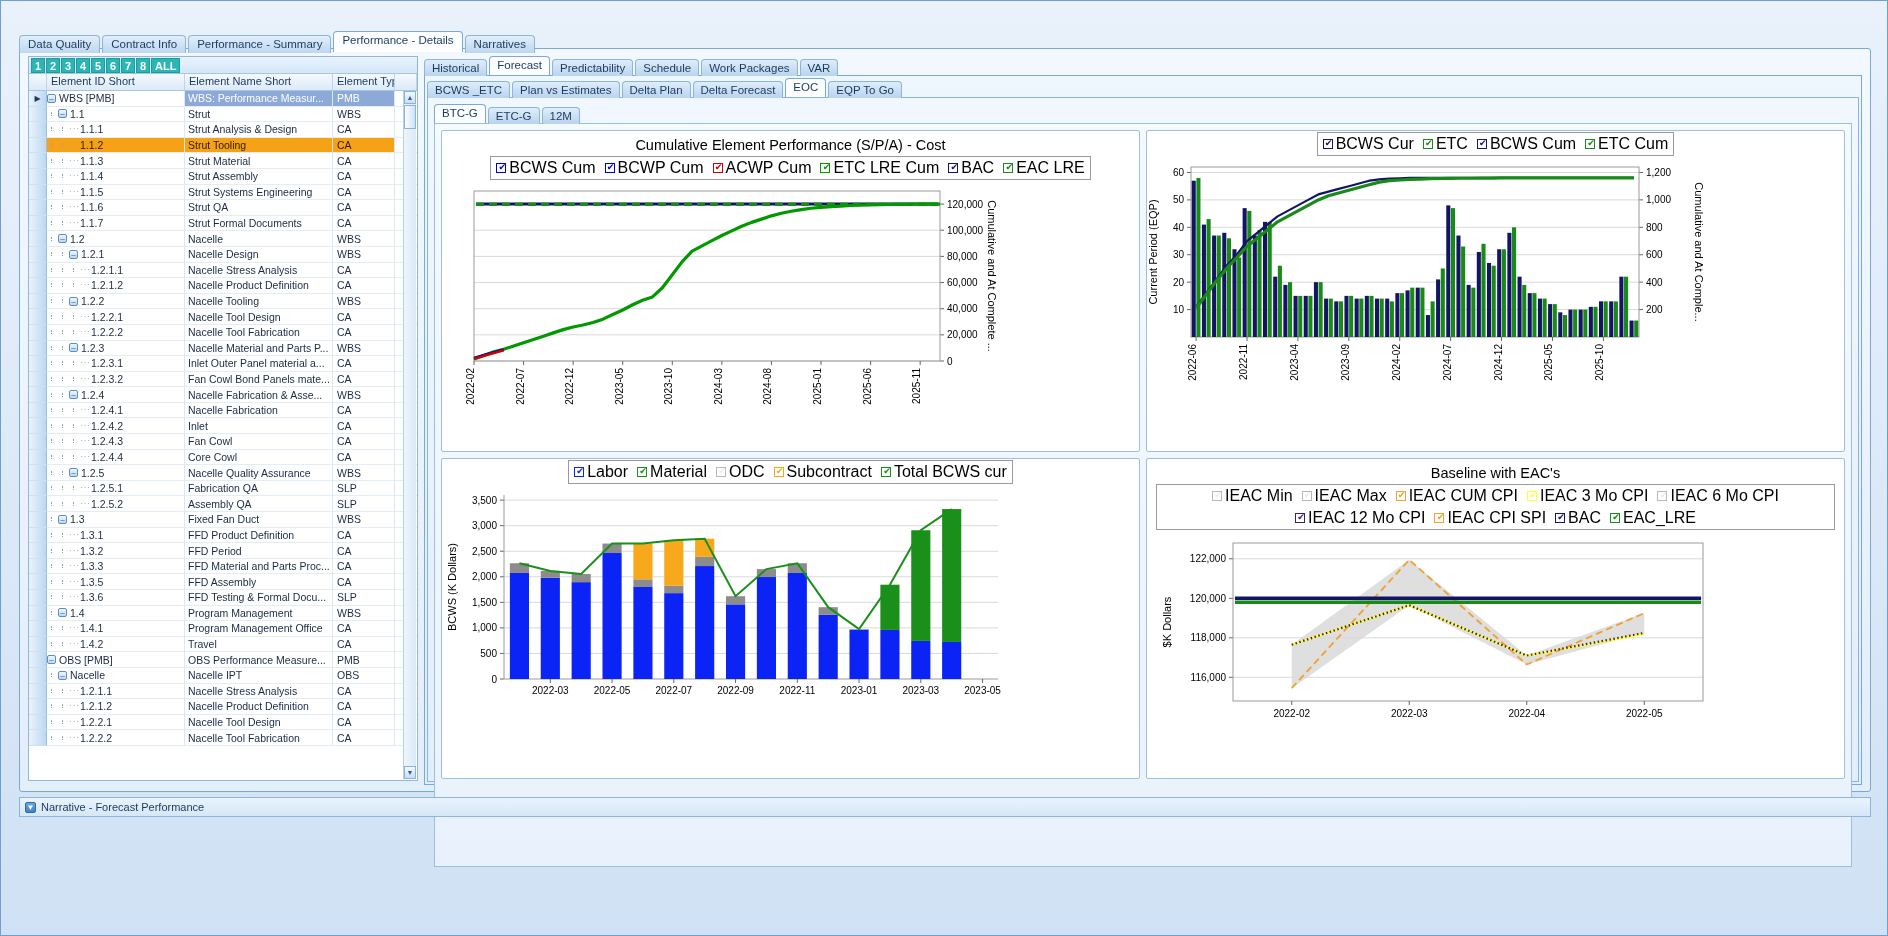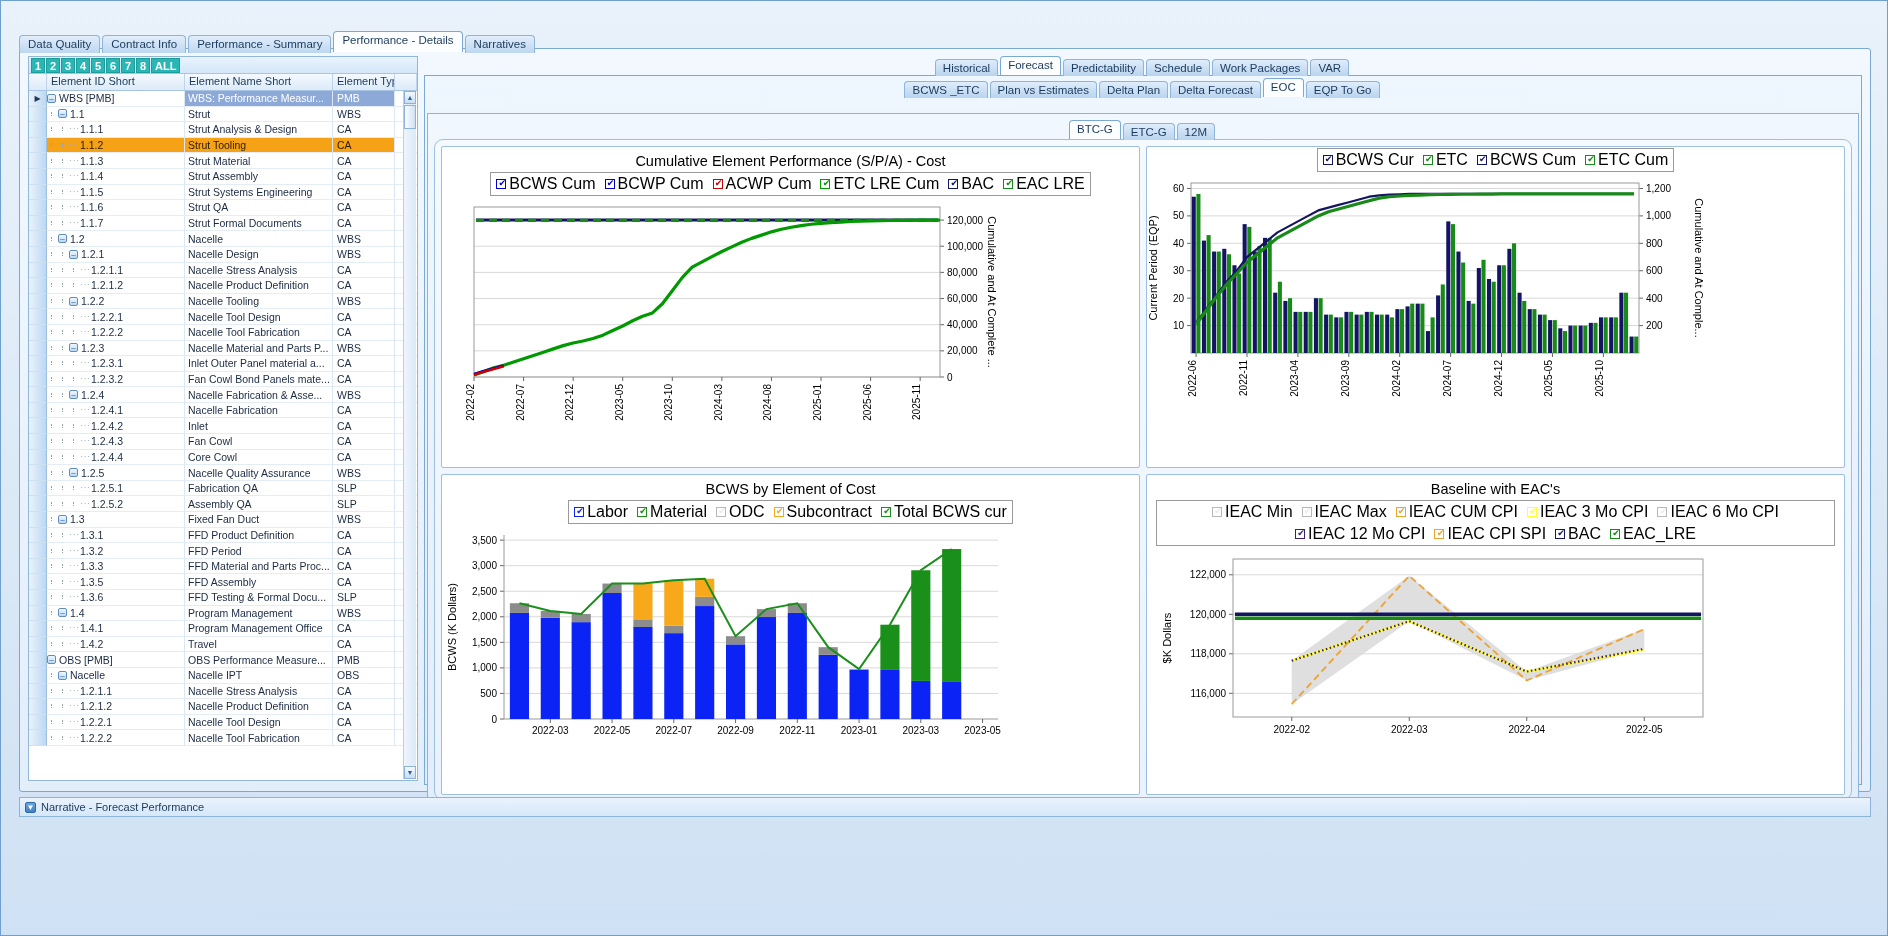--- a/index.html
+++ b/index.html
@@ -154,36 +154,36 @@
   .sc-thumb {
     position:absolute; left:0; right:0; top:14px; height:24px;
     border:1px solid #8bb2d8;
     background:linear-gradient(90deg,#fbfdff,#cfe2f5);
   }
 
   
   .rightpanel {
     position:absolute; left:404px; top:7px; right:8px; height:725px;
   }
-  .lvl1tabs, .lvl2tabs, .lvl3tabs { display:flex; align-items:flex-end;justify-content:center; }
+  .lvl1tabs, .lvl2tabs, .lvl3tabs { display:flex; align-items:flex-end; }
   .lt {
     font-size:11.5px; padding:2px 7px 1px 7px; height:17px;
     background:linear-gradient(180deg,#dfedfb,#b9d4ee);
     border:1px solid #8db4da; border-bottom:none; border-radius:4px 4px 0 0;
     margin-right:2px; color:#1b3a5c; position:relative; top:1px;
   }
   .lt.active { background:#fbfdff; height:19px; top:0; border-color:#7aa9d4; }
 
   .pane1 {
     border:1px solid #7aa9d4; background:linear-gradient(180deg,#eef6fe,#dfecfa);
     padding:2px;
   }
   .pane2 {
     border:1px solid #8bb4dc; background:linear-gradient(180deg,#f1f7fe,#e2eefb);
-    padding:6px; margin-top:16px;
+    padding:6px; margin-top:0;
   }
   .pane3 {
     border:1px solid #9cc0e2; background:linear-gradient(180deg,#f5faff,#e9f2fc);
     padding:6px;
   }
 
   .chartgrid {
     display:grid; grid-template-columns:1fr 1fr; grid-template-rows:1fr 1fr;
     gap:6px;
   }
@@ -807,21 +807,21 @@
             <div class="lt active">EOC</div>
             <div class="lt">EQP To Go</div>
           </div>
         <div class="pane2" style="height:685px;">
 
           <div class="lvl3tabs" id="lvl3">
               <div class="lt active">BTC-G</div>
               <div class="lt">ETC-G</div>
               <div class="lt">12M</div>
             </div>
-          <div class="pane3" style="height:661px;border-radius:9px;">
+          <div class="pane3" style="height:744px;">
 
             <div class="chartgrid" style="height:649px;">
 
               <div class="chartbox">
                 <div class="chart-title">Cumulative Element Performance (S/P/A) - Cost</div>
                 <div class="legendwrap">
                   <div class="legendbox" id="lg1">
                       <div class="lgi">
                         <span class="cb" style="border-color: rgb(0, 0, 204); color: rgb(0, 0, 204);"></span>
                         <span>BCWS Cum</span>
@@ -1064,21 +1064,20 @@
                       <text x="405.45454545454544" y="185" class="rotlabel" text-anchor="end" transform="rotate(-90 405.45454545454544 185)">2025-05</text>
                       <line x1="456.3636363636363" y1="178" x2="456.3636363636363" y2="182" stroke="#666"></line>
                       <text x="456.3636363636363" y="185" class="rotlabel" text-anchor="end" transform="rotate(-90 456.3636363636363 185)">2025-10</text>
                       <text x="0" y="0" class="axislabel" text-anchor="middle" transform="translate(10,93) rotate(-90)">Current Period (EQP)</text>
                       <text x="0" y="0" class="axislabel" text-anchor="middle" transform="translate(548,93) rotate(90)">Cumulative and At Comple...</text>
                     </svg>
                 </div>
               </div>
 
               <div class="chartbox">
-                <div class="chart-title">BCWS by Element of Cost</div>
                 <div class="legendwrap">
                   <div class="legendbox" id="lg3">
                       <div class="lgi">
                         <span class="cb" style="border-color: rgb(11, 36, 245); color: rgb(11, 36, 245);"></span>
                         <span>Labor</span>
                       </div>
                       <div class="lgi">
                         <span class="cb" style="border-color: rgb(26, 143, 26); color: rgb(26, 143, 26);"></span>
                         <span>Material</span>
                       </div>

